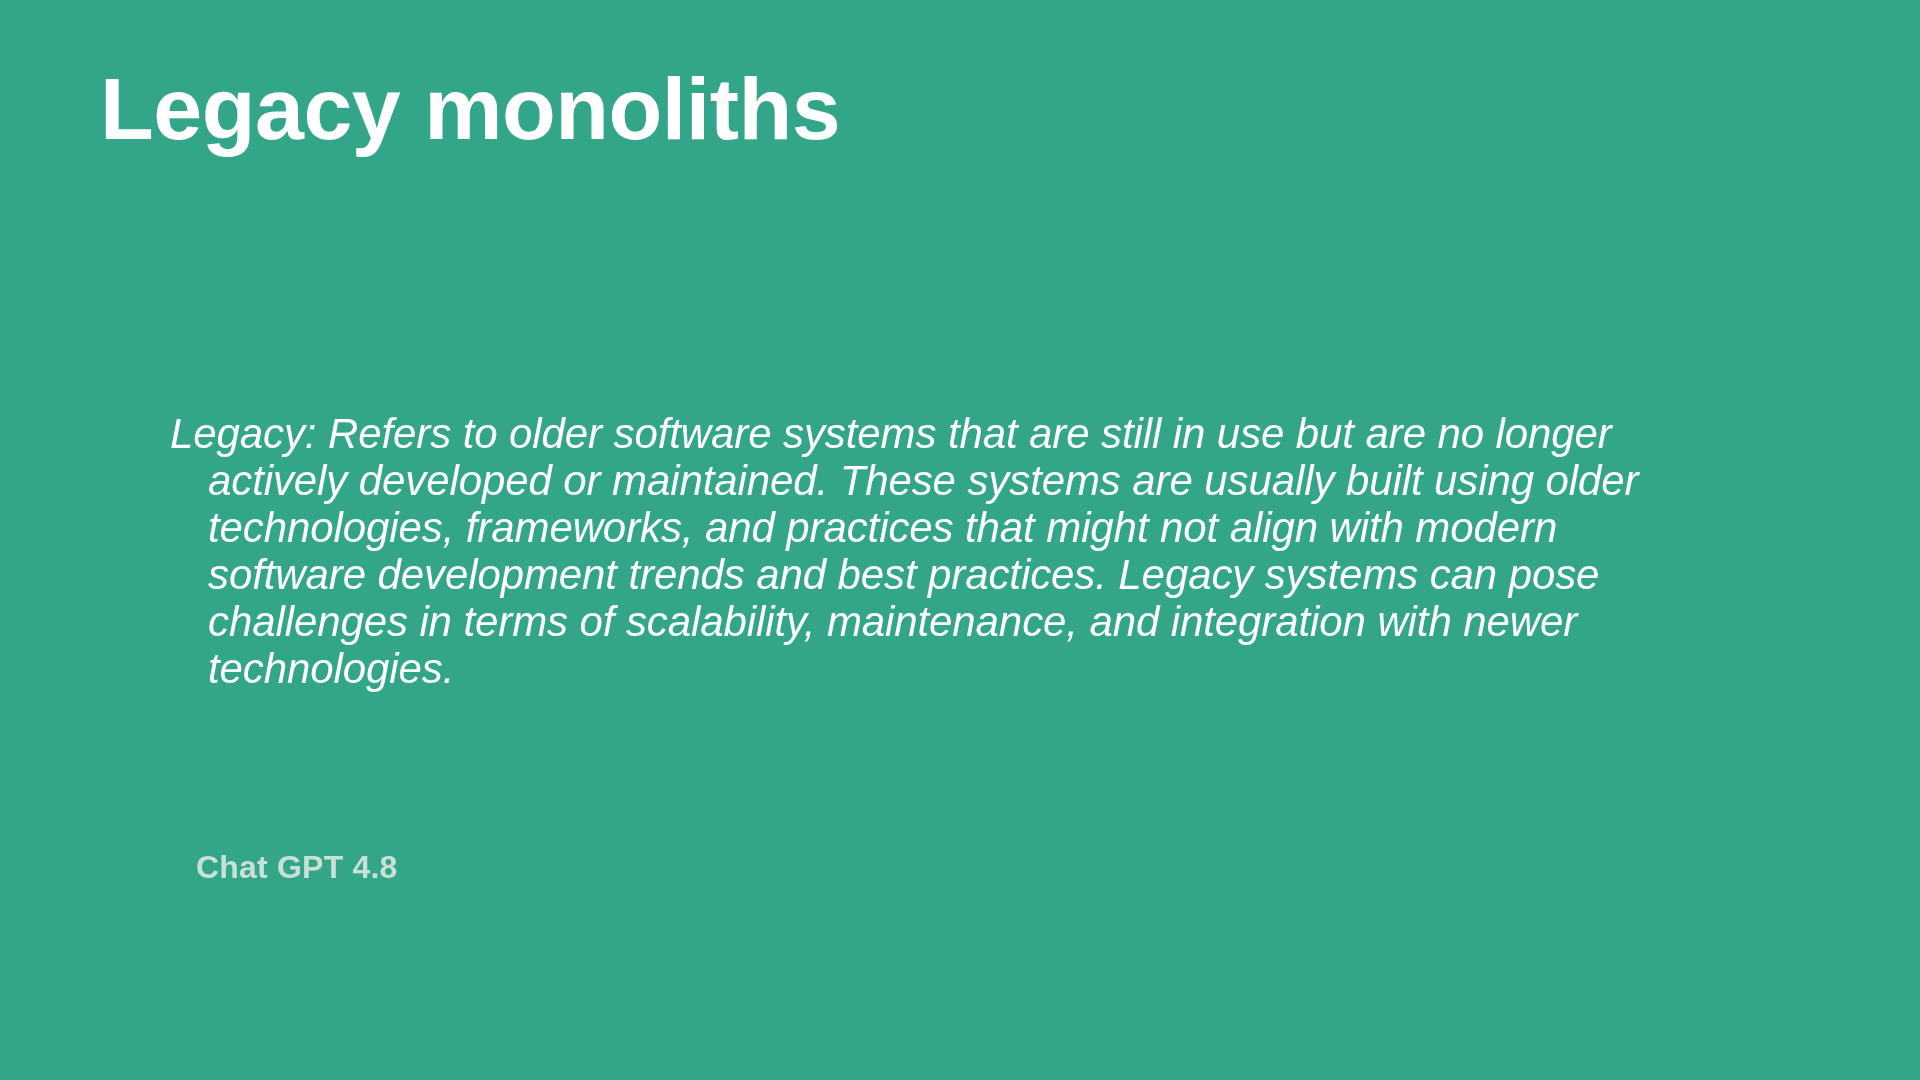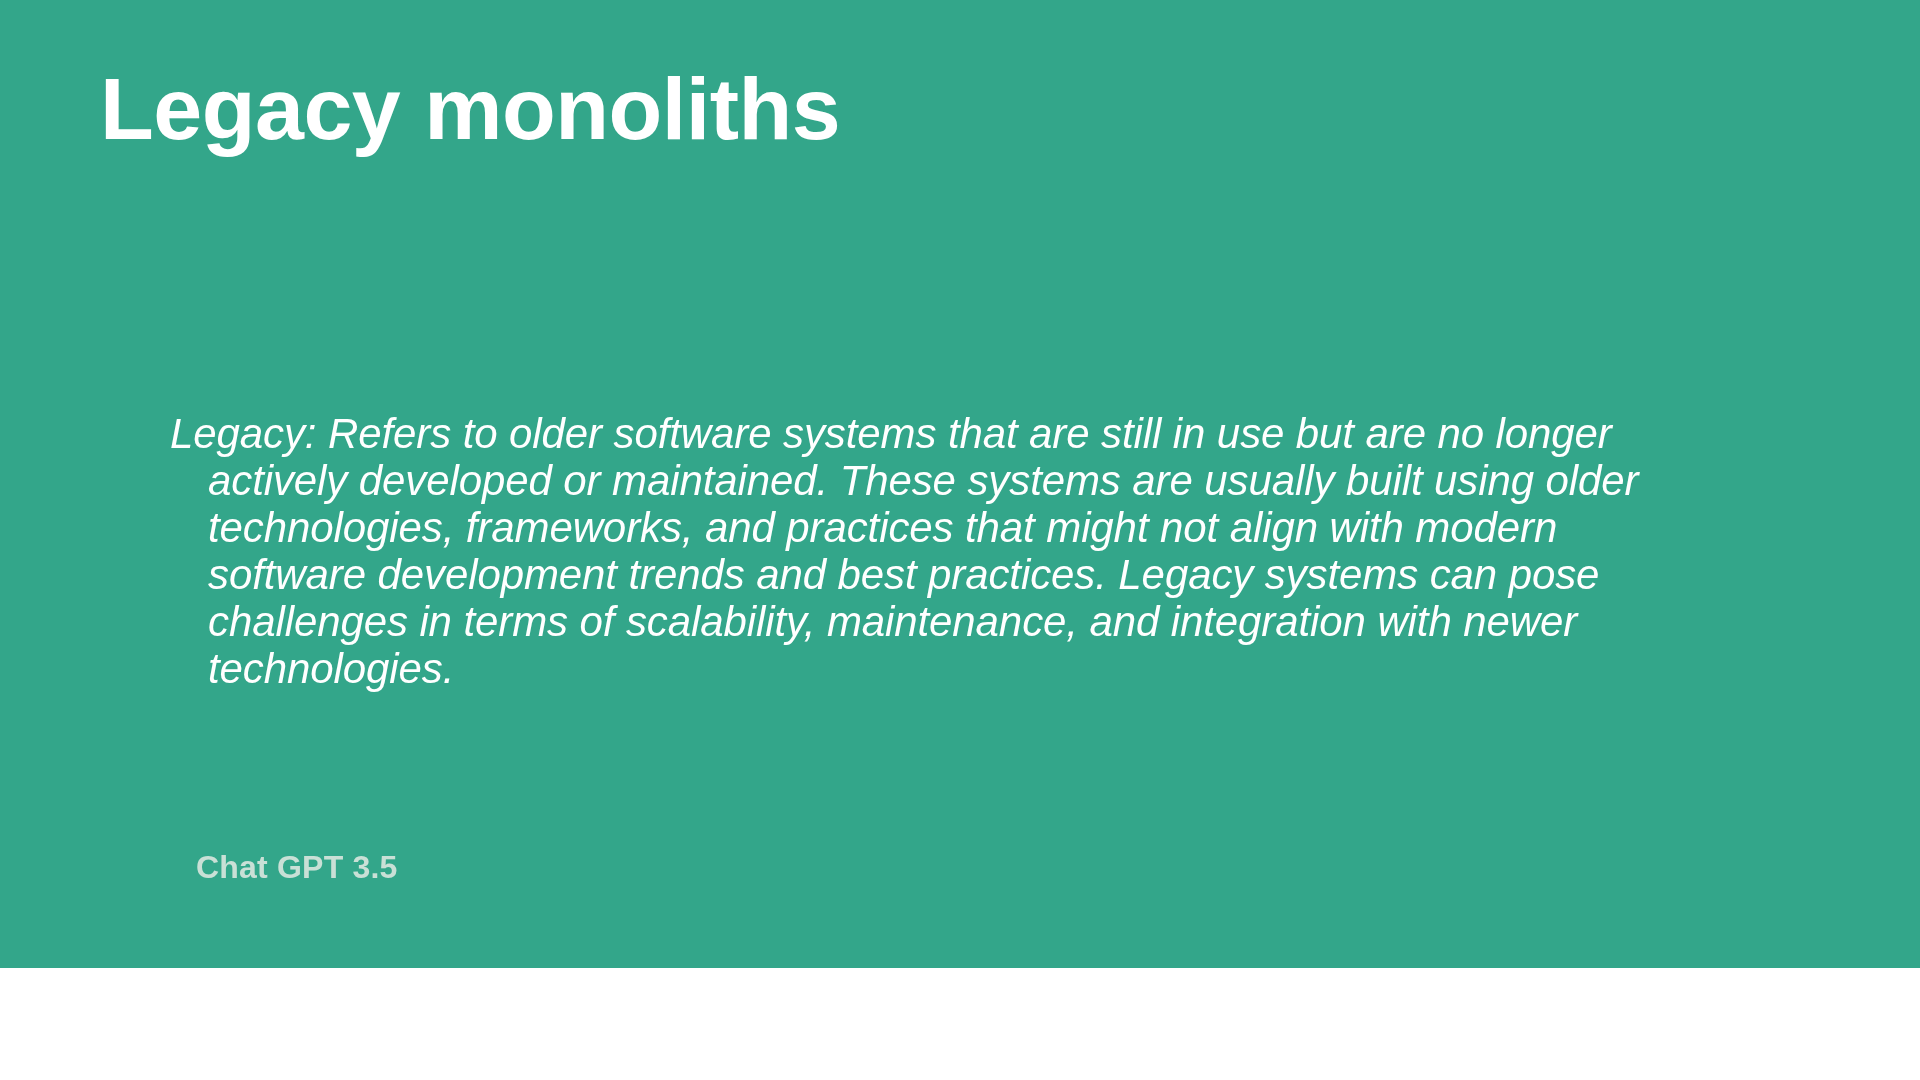--- a/index.html
+++ b/index.html
@@ -12,21 +12,21 @@
     width: 1920px;
     height: 1080px;
     overflow: hidden;
     font-family: "Liberation Sans", "DejaVu Sans", sans-serif;
     -webkit-font-smoothing: antialiased;
   }
 
   .slide {
     position: relative;
     width: 1920px;
-    height: 968px;
+    height: 1080px;
     background: #33A68A;
     box-sizing: border-box;
   }
 
   
   .slide-title {
     position: absolute;
     left: 100px;
     top: 62px;
     margin: 0;
@@ -79,15 +79,15 @@
 <body>
 
 <div class="slide">
 
   <h1 class="slide-title">Legacy monoliths</h1>
 
   <div class="body-block">
     <p class="body-text">Legacy: Refers to older software systems that are still in use but are no longer actively developed or maintained. These systems are usually built using older technologies, frameworks, and practices that might not align with modern software development trends and best practices. Legacy systems can pose challenges in terms of scalability, maintenance, and integration with newer technologies.</p>
   </div>
 
-  <p class="attribution">Chat GPT 3.5</p>
+  <p class="attribution">Chat GPT 4.8</p>
 
 </div>
 
 </body></html>

